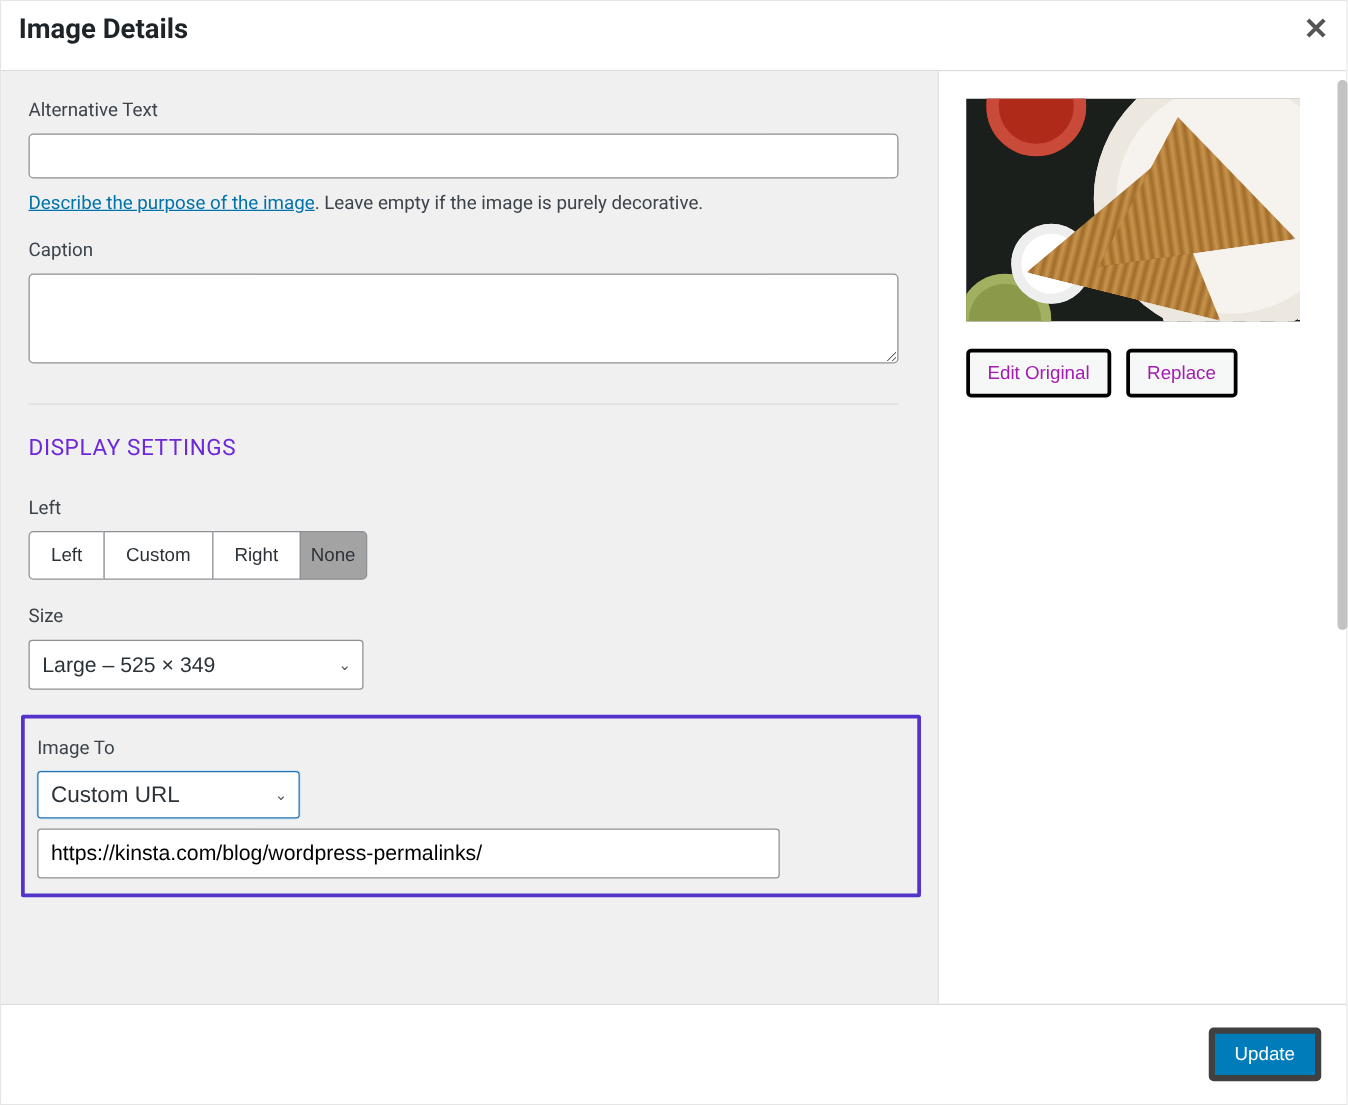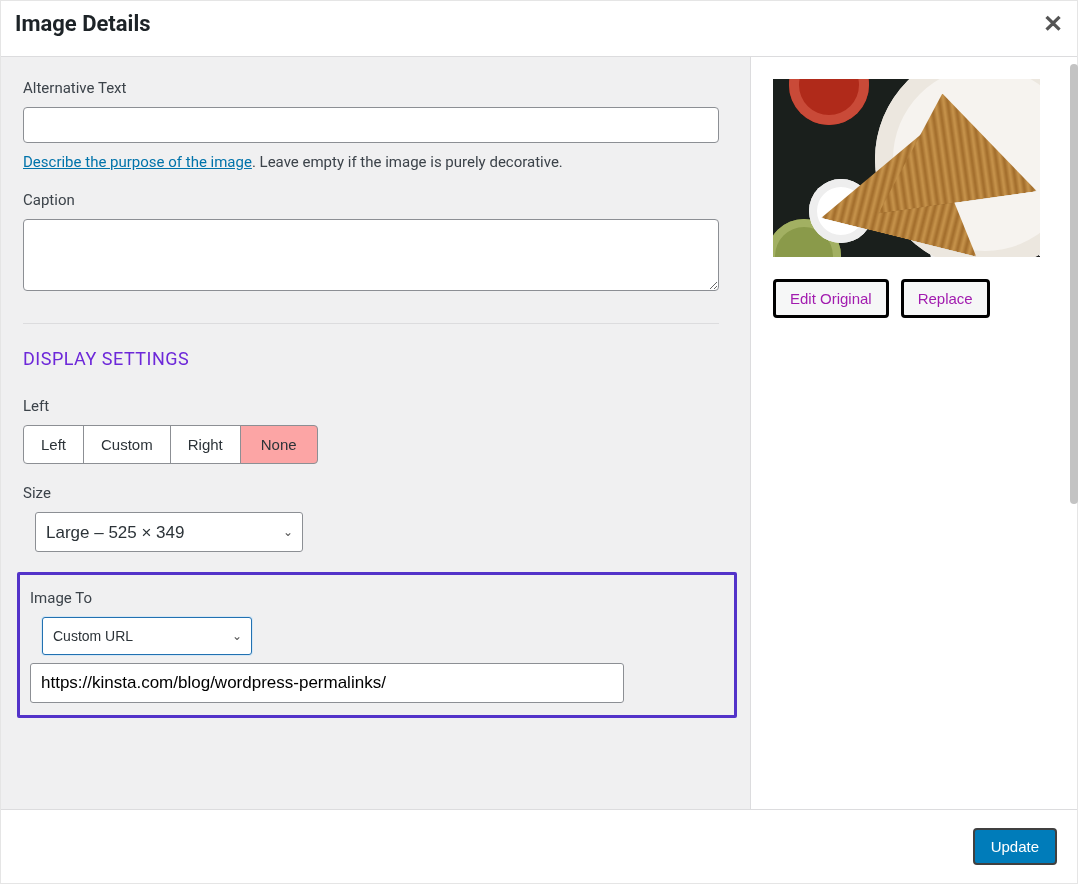--- a/index.html
+++ b/index.html
@@ -106,25 +106,24 @@
     border: 1px solid #8c8f94;
     background: #fff;
     padding: 8px 17px;
     font-size: 15px;
     color: #2c3338;
     cursor: pointer;
     margin-left: -1px;
   }
   .seg-btn:first-child { border-radius: 4px 0 0 4px; margin-left: 0; }
   .seg-btn:last-child { border-radius: 0 4px 4px 0; }
-  .seg-btn.active { background: #fca5a5; border-color: #8c8f94; padding:10px 20px; }
+  .seg-btn.active { background: #a3a3a3; border-color: #8c8f94; padding:10px 8px; }
   .select-wrap {
     position: relative;
     width: 268px;
-    margin-left: 12px;
   }
   .select-wrap select {
     width: 100%;
     height: 40px;
     border: 1px solid #8c8f94;
     border-radius: 3px;
     background: #fff;
     padding: 0 28px 0 10px;
     font-size: 17px;
     color: #2c3338;
@@ -141,21 +140,21 @@
   }
   .highlight-box {
     border: 3px solid #5333c9;
     border-radius: 2px;
     padding: 14px 10px 12px 10px;
     margin-top: 6px;
     width: 720px;
     margin-left: -6px;
   }
   .highlight-box .select-wrap { width: 210px; margin-bottom: 8px; }
-  .highlight-box .select-wrap select { height: 38px; font-size: 14px; border-color:#2271b1; box-shadow:0 0 0 1px #d5e7f5;}
+  .highlight-box .select-wrap select { height: 38px; font-size: 18px; border-color:#2271b1; box-shadow:0 0 0 1px #d5e7f5;}
   .url-input {
     width: 594px;
     height: 40px;
     border: 1px solid #8c8f94;
     border-radius: 3px;
     padding: 0 10px;
     font-size: 17px;
     background: #fff;
   }
   .preview-img {
@@ -202,21 +201,21 @@
   }
   .footer {
     background: #fff;
     border-top: 1px solid #dcdcde;
     padding: 18px 20px;
     display: flex;
     justify-content: flex-end;
   }
   .primary-btn {
     background: #007cba;
-    border: 2px solid #404040;
+    border: 5px solid #404040;
     color: #fff;
     font-size: 15px;
     padding: 8px 16px;
     border-radius: 4px;
     cursor: pointer;
   }
   .scrollbar-ghost{
     position:absolute; right:0; top:64px; width:8px; height:440px; background:#c3c3c3; border-radius:4px;
   }
 </style>

